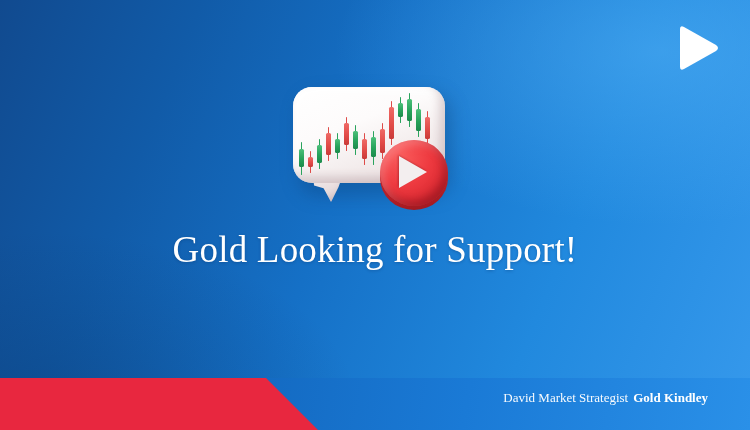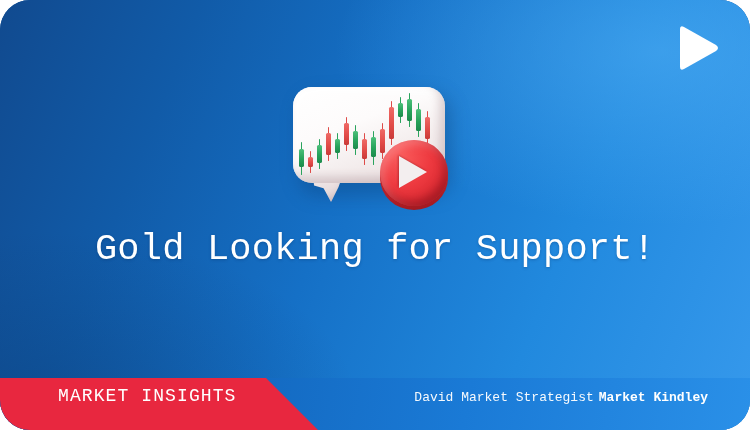--- a/index.html
+++ b/index.html
@@ -5,23 +5,22 @@
   html, body {
     margin: 0;
     padding: 0;
     background: #ffffff;
   }
   #thumbnail {
     position: relative;
     width: 750px;
     height: 430px;
     overflow: hidden;
-    font-family: Liberation Mono, monospace;
+    font-family: Liberation Serif, serif;
     background: #0d4d94;
-    border-radius: 30px;
   }
 
   
   .bg {
     position: absolute;
     inset: 0;
     background:
       linear-gradient(112deg,
         #114a8f 0%,
         #115ba8 22%,
@@ -287,18 +286,17 @@
       <div class="tri"></div>
     </div>
   </div>
 
   <div class="headline">Gold Looking for Support!</div>
 
   <div class="footer">
     <div class="footer-blue"></div>
     <div class="footer-red"></div>
   </div>
-  <div class="footer-label">MARKET INSIGHTS</div>
   <div class="footer-credit">
-    <span class="with">David Market Strategist</span><span class="name">Market Kindley</span>
+    <span class="with">David Market Strategist</span><span class="name">Gold Kindley</span>
   </div>
 
 </div>
 
 </body></html>

